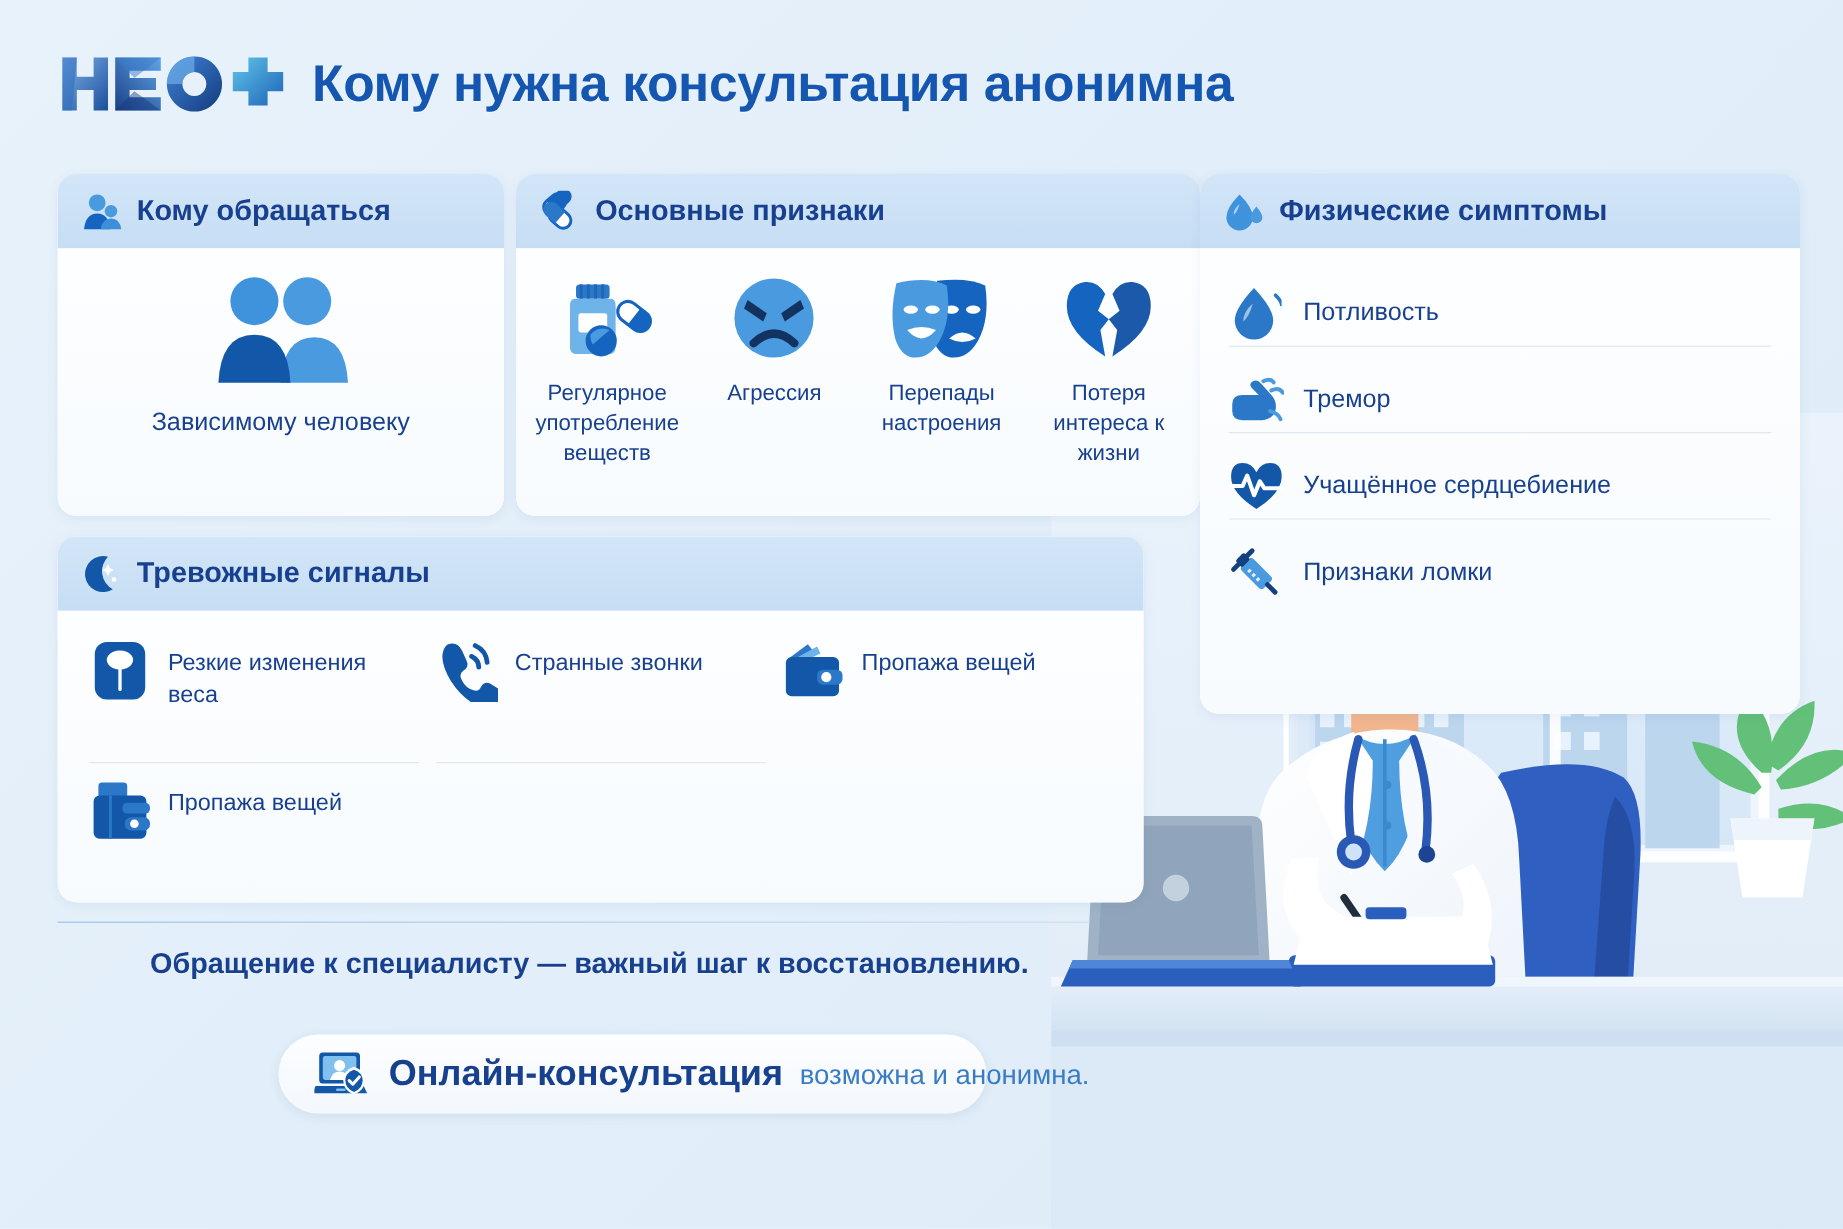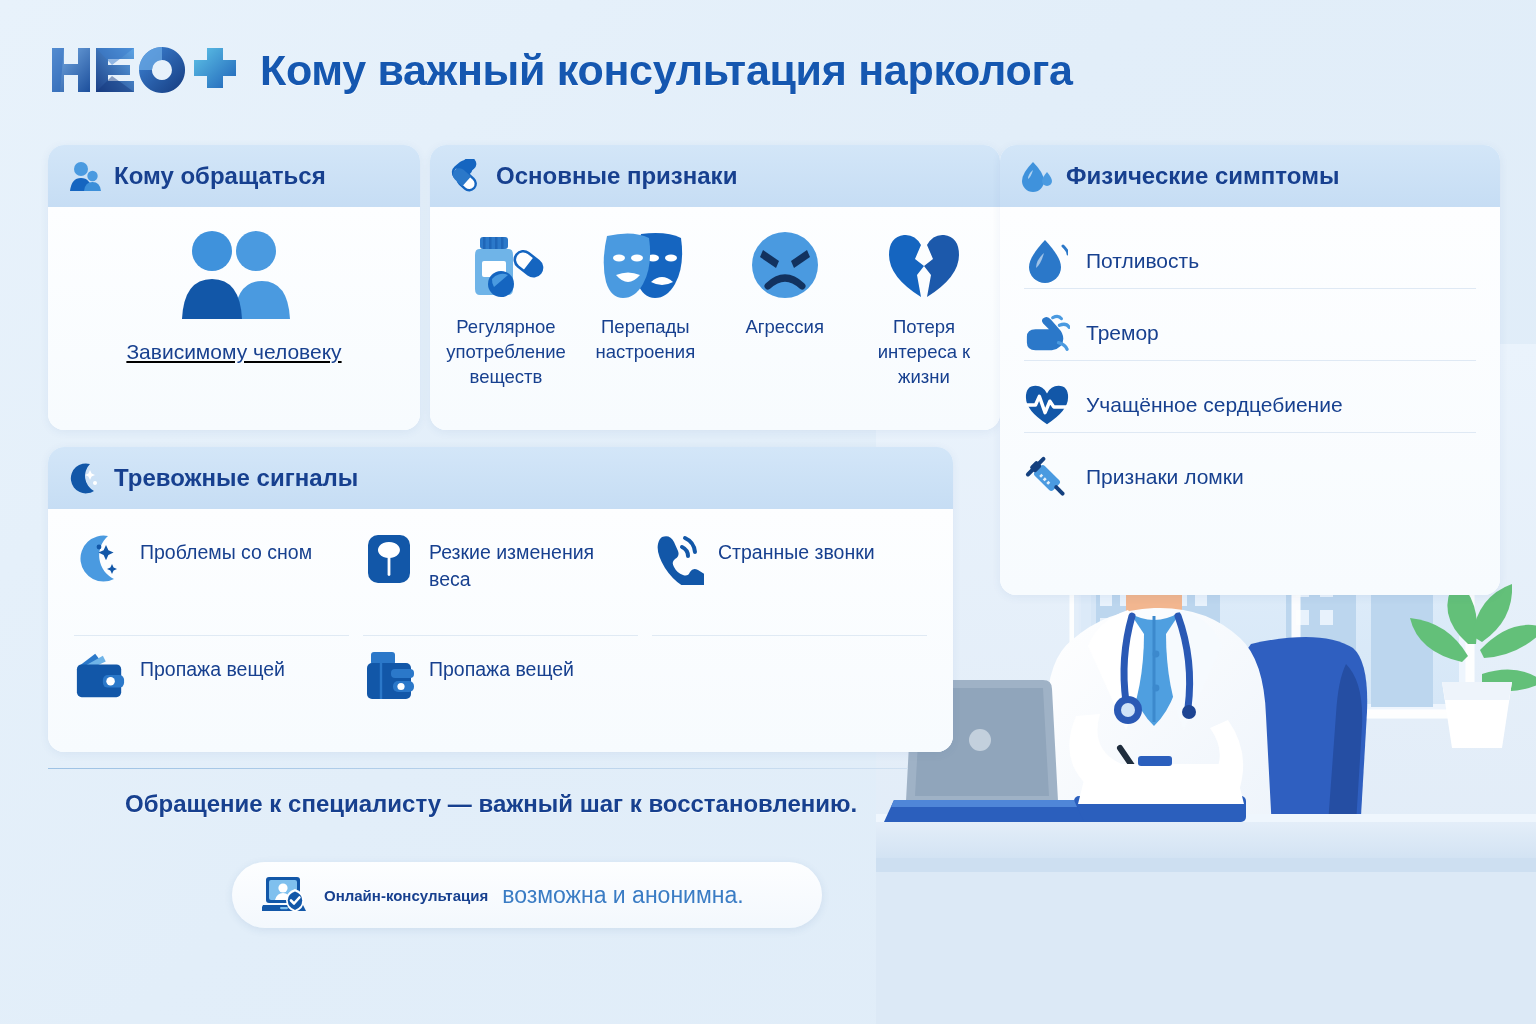--- a/index.html
+++ b/index.html
@@ -35,21 +35,21 @@
   .card-head {
     height:62px; display:flex; align-items:center; gap:12px; padding:0 20px;
     background:linear-gradient(180deg,#d3e6f8 0%, #c6ddf4 100%);
   }
   .card-head .h-ico { width:34px; height:34px; flex:0 0 34px; }
   .card-head .h-txt { font-size:24px; font-weight:bold; color:#17408f; white-space:nowrap; }
   .card-body { padding:16px 18px 18px; background:linear-gradient(180deg,#fdfeff 0%, #f7fbfe 100%); }
 
   
   #card-who { left:48px; top:145px; width:372px; height:285px; }
-  #card-who .card-body { height:223px; display:flex; flex-direction:column; align-items:center; justify-content:flex-start; padding-top:22px;text-decoration:underline; }
+  #card-who .card-body { height:223px; display:flex; flex-direction:column; align-items:center; justify-content:flex-start; padding-top:22px; }
   .who-icon { width:140px; height:92px; }
   .who-text { margin-top:16px; text-align:center; font-size:21px; line-height:1.45; color:#17408f; }
 
   
   #card-signs { left:430px; top:145px; width:570px; height:285px; }
   #card-signs .card-body { height:223px; display:flex; align-items:flex-start; justify-content:space-between; padding:20px 16px 0; }
   .sign { width:120px; display:flex; flex-direction:column; align-items:center; }
   .sign-ico { height:76px; display:flex; align-items:center; justify-content:center; }
   .sign-lbl { margin-top:12px; text-align:center; font-size:18.5px; line-height:1.34; color:#17408f; }
 
@@ -76,21 +76,21 @@
     font-size:24px; font-weight:bold; color:#17408f; white-space:nowrap;
     text-shadow:0 1px 0 rgba(255,255,255,.55);
   }
   .pill {
     position:absolute; left:232px; top:862px; width:590px; height:66px; z-index:2;
     border-radius:33px; background:linear-gradient(180deg,#fdfeff,#f3f8fd);
     box-shadow:0 2px 9px rgba(40,90,150,.10);
     display:flex; align-items:center; gap:14px; padding:0 30px;
   }
   .pill .pill-ico { flex:0 0 48px; width:48px; height:48px; }
-  .pill-strong { font-size:15px; font-weight:bold; color:#17408f; white-space:nowrap; }
+  .pill-strong { font-size:30px; font-weight:bold; color:#17408f; white-space:nowrap; }
   .pill-soft  { font-size:23px; color:#3a7cc4; white-space:nowrap; }
 </style>
 </head>
 <body>
 
 <svg id="scene" viewBox="0 0 660 680" xmlns="http://www.w3.org/2000/svg" aria-hidden="true">
   <defs>
     <linearGradient id="wallG" x1="0" y1="0" x2="0" y2="1">
       <stop offset="0" stop-color="#eaf3fc"></stop>
         <stop offset="1" stop-color="#dfeaf6"></stop>
@@ -268,21 +268,21 @@
 
     <path d="M48 6 h38 v11 h-26 v6 h22 v10 h-22 v6 h26 v11 h-38z" fill="url(#lg2)"></path>
     <path d="M48 6 h38 l-22 17 z" fill="#3b7ccc" opacity=".5"></path>
     <path d="M48 50 h38 l-22 -16 z" fill="#13387c" opacity=".45"></path>
 
     <path d="M114 5 a23 23 0 1 0 0.1 0 z m0 13 a10 10 0 1 1 -0.1 0 z" fill="url(#lg3)"></path>
     <path d="M114 5 a23 23 0 0 0 -23 23 h13 a10 10 0 0 1 10 -10z" fill="#6ba9e4" opacity=".75"></path>
 
     <path d="M152 18 h13 v-12 h16 v12 h13 v16 h-13 v12 h-16 v-12 h-13z" fill="url(#lg4)" transform="translate(-6,0)"></path>
   </svg>
-  <div class="page-title">Кому важный консультация нарколога</div>
+  <div class="page-title">Кому нужна консультация анонимна</div>
 </div>
 
 <section class="card" id="card-who">
   <div class="card-head">
     <svg class="h-ico" viewBox="0 0 34 34" xmlns="http://www.w3.org/2000/svg">
       <circle cx="13" cy="10" r="7" fill="#4a9ae0"></circle>
       <path d="M2 32 q1.5 -13 11 -13 q9.5 0 11 13z" fill="#1565c0"></path>
       <circle cx="24.5" cy="17" r="5.2" fill="#4a9ae0"></circle>
       <path d="M16 32 q1 -9 8.5 -9 q7.5 0 8.5 9z" fill="#3c8fd9"></path>
     </svg>
@@ -335,48 +335,48 @@
           </g>
           <circle cx="33" cy="55" r="13" fill="#1565c0"></circle>
           <path d="M24 50 a13 13 0 0 1 16 -4 l-14 12 a13 13 0 0 1 -2 -8z" fill="#4a9ae0"></path>
         </svg>
       </div>
       <div class="sign-lbl">Регулярное употребление веществ</div>
     </div>
 
     <div class="sign">
       <div class="sign-ico">
+        <svg width="74" height="74" viewBox="0 0 74 74" xmlns="http://www.w3.org/2000/svg">
+          <circle cx="37" cy="37" r="33" fill="#4a9ae0"></circle>
+          <path d="M15 22 l16 11 l-3 7 l-16 -11z" fill="#12325f"></path>
+          <path d="M59 22 l-16 11 l3 7 l16 -11z" fill="#12325f"></path>
+          <path d="M20 58 q17 -16 34 0" stroke="#12325f" stroke-width="7" fill="none" stroke-linecap="round"></path>
+        </svg>
+      </div>
+      <div class="sign-lbl">Агрессия</div>
+    </div>
+
+    <div class="sign">
+      <div class="sign-ico">
         <svg width="88" height="74" viewBox="0 0 88 74" xmlns="http://www.w3.org/2000/svg">
           <path d="M40 6 q26 -3 40 4 q4 28 -6 46 q-8 14 -20 14 q-12 0 -18 -16 q-6 -20 4 -48z" fill="#1565c0"></path>
           <g fill="#ffffff">
             <ellipse cx="52" cy="30" rx="6" ry="3.4"></ellipse>
               <ellipse cx="70" cy="30" rx="6" ry="3.4"></ellipse>
             <path d="M50 54 q11 -10 22 0 q-11 6 -22 0z"></path>
           </g>
           <path d="M6 8 q26 -6 42 2 q4 28 -6 46 q-8 14 -20 14 q-12 0 -17 -16 q-5 -20 1 -46z" fill="#4a9ae0"></path>
           <g fill="#ffffff">
             <ellipse cx="18" cy="30" rx="6" ry="3.4"></ellipse>
               <ellipse cx="36" cy="30" rx="6" ry="3.4"></ellipse>
             <path d="M15 47 q12 14 24 0 q-12 -5 -24 0z"></path>
           </g>
         </svg>
       </div>
       <div class="sign-lbl">Перепады настроения</div>
-    </div>
-
-    <div class="sign">
-      <div class="sign-ico">
-        <svg width="74" height="74" viewBox="0 0 74 74" xmlns="http://www.w3.org/2000/svg">
-          <circle cx="37" cy="37" r="33" fill="#4a9ae0"></circle>
-          <path d="M15 22 l16 11 l-3 7 l-16 -11z" fill="#12325f"></path>
-          <path d="M59 22 l-16 11 l3 7 l16 -11z" fill="#12325f"></path>
-          <path d="M20 58 q17 -16 34 0" stroke="#12325f" stroke-width="7" fill="none" stroke-linecap="round"></path>
-        </svg>
-      </div>
-      <div class="sign-lbl">Агрессия</div>
     </div>
 
     <div class="sign">
       <div class="sign-ico">
         <svg width="78" height="72" viewBox="0 0 78 72" xmlns="http://www.w3.org/2000/svg">
           <path d="M36 68 q-32 -20 -32 -42 q0 -18 15 -20 q11 -1 17 10 l-6 14 l9 7 l-7 9 l4 22z" fill="#1565c0"></path>
           <path d="M42 68 q32 -20 32 -42 q0 -18 -15 -20 q-11 -1 -17 10 l6 14 l-9 7 l7 9 l-4 22z" fill="#1c59ab"></path>
         </svg>
       </div>
       <div class="sign-lbl">Потеря интереса к жизни</div>
@@ -459,33 +459,20 @@
       <path d="M22 3 a15 15 0 1 0 4 27 a17 17 0 0 1 -4 -27z" fill="#1257a8"></path>
       <g fill="#ffffff">
           <path d="M22 9 l1.6 3.4 l3.4 1.6 l-3.4 1.6 l-1.6 3.4 l-1.6 -3.4 l-3.4 -1.6 l3.4 -1.6z"></path>
           <circle cx="27" cy="22" r="2"></circle>
         </g>
     </svg>
     <div class="h-txt">Тревожные сигналы</div>
   </div>
   <div class="card-body">
 
-    <div class="arow top">
-      <div class="a-ico">
-        <svg width="52" height="52" viewBox="0 0 52 52" xmlns="http://www.w3.org/2000/svg">
-          <path d="M34 3 a23 23 0 1 0 6 43 a26 26 0 0 1 -6 -43z" fill="#4a9ae0"></path>
-          <g fill="#1257a8">
-            <path d="M32 12 l2.4 5.2 l5.2 2.4 l-5.2 2.4 l-2.4 5.2 l-2.4 -5.2 l-5.2 -2.4 l5.2 -2.4z"></path>
-            <path d="M38 31 l1.6 3.4 l3.4 1.6 l-3.4 1.6 l-1.6 3.4 l-1.6 -3.4 l-3.4 -1.6 l3.4 -1.6z"></path>
-            <circle cx="25" cy="14" r="2.4"></circle>
-          </g>
-        </svg>
-      </div>
-      <div class="a-lbl">Проблемы со сном</div>
-    </div>
 
     <div class="arow top">
       <div class="a-ico">
         <svg width="48" height="52" viewBox="0 0 48 52" xmlns="http://www.w3.org/2000/svg">
           <rect x="3" y="2" width="42" height="48" rx="10" fill="#1257a8"></rect>
           <path d="M24 9 a11 8 0 1 1 -0.1 0z" fill="#ffffff"></path>
           <rect x="22.6" y="14" width="2.8" height="29" rx="1.4" fill="#ffffff"></rect>
         </svg>
       </div>
       <div class="a-lbl">Резкие изменения веса</div>

